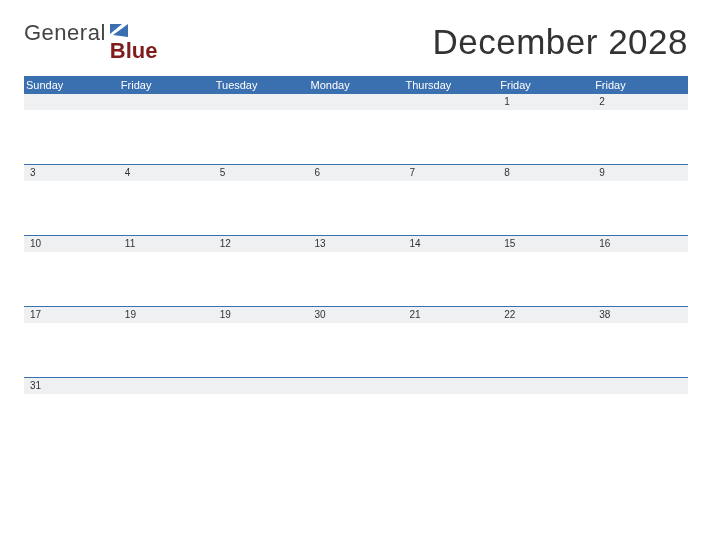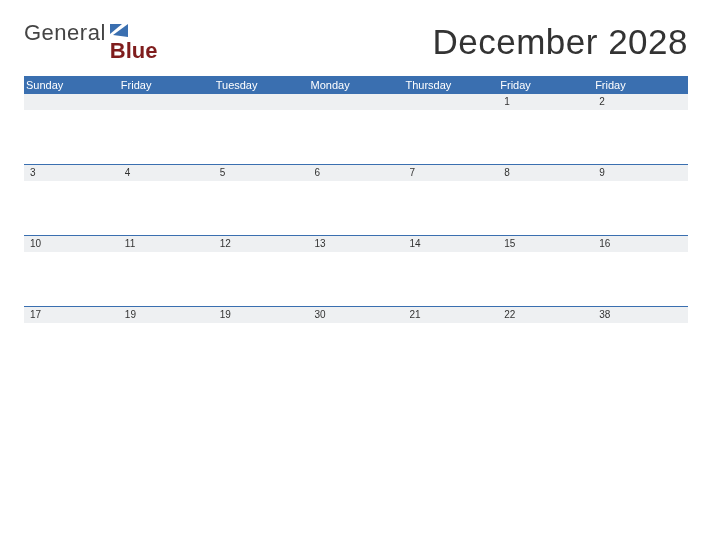--- a/index.html
+++ b/index.html
@@ -137,14 +137,26 @@
       <div class="day-num">19</div>
       <div class="day-num">30</div>
       <div class="day-num">21</div>
       <div class="day-num">22</div>
       <div class="day-num">38</div>
     </div>
     <div class="week-body"></div>
   </div>
 
 
+  <div class="week">
+    <div class="num-strip">
+      <div class="day-num">31</div>
+      <div class="day-num"></div>
+      <div class="day-num"></div>
+      <div class="day-num"></div>
+      <div class="day-num"></div>
+      <div class="day-num"></div>
+      <div class="day-num"></div>
+    </div>
+    <div class="week-body"></div>
+  </div>
 
 </div>
 
 </body></html>

